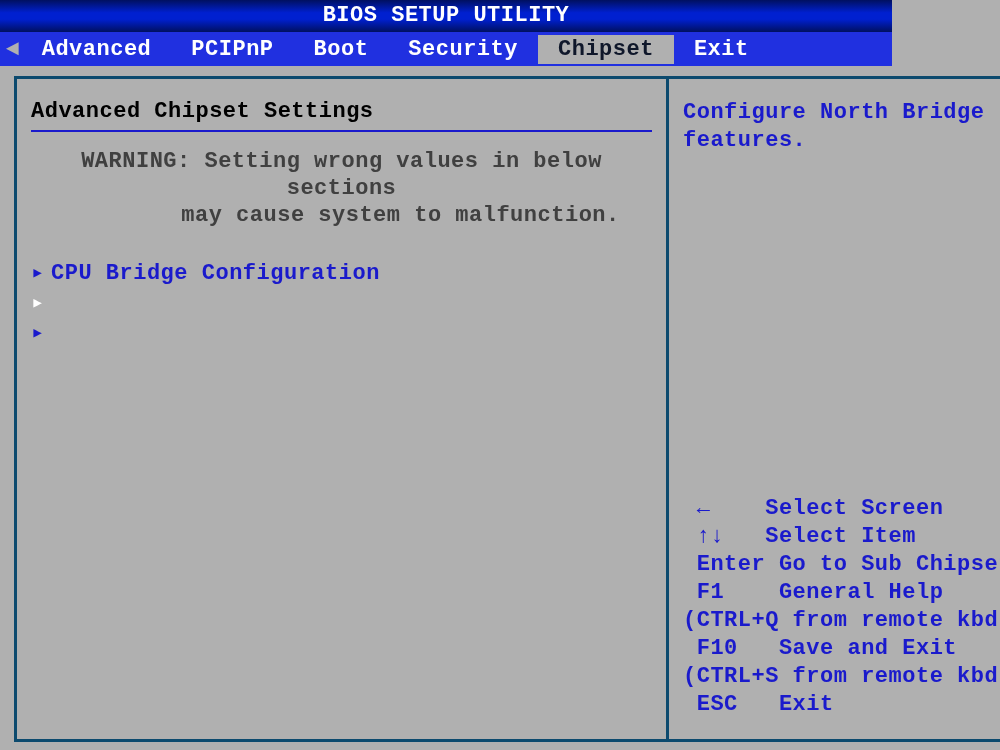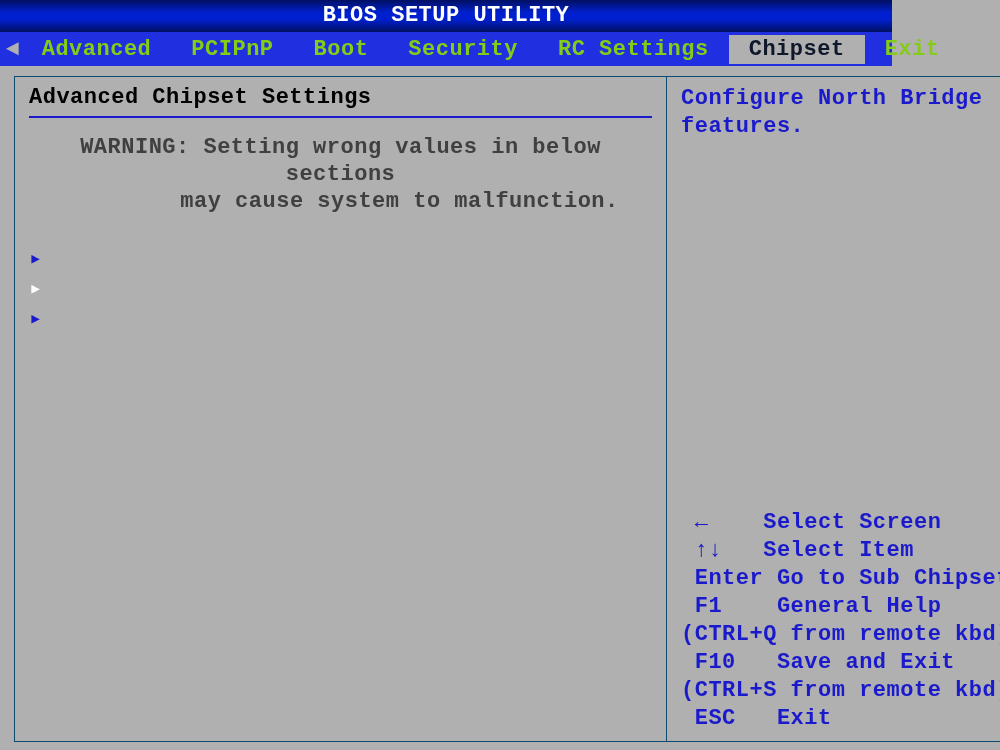--- a/index.html
+++ b/index.html
@@ -36,38 +36,38 @@
     height: 34px;
     padding: 0 4px;
     gap: 0;
   }
   .menu-arrow {
     color: #b0b0b0;
     padding: 0 2px;
   }
   .menu-item {
     padding: 2px 20px;
-    color: #84cc16;
+    color: #ffffff;
     white-space: nowrap;
   }
   .menu-item.selected {
     background: #b0b0b0;
     color: #0f172a;
   }
   .body-area {
     flex: 1;
     padding: 10px 14px 8px 14px;
     display: flex;
     gap: 0;
     background: #b0b0b0;
   }
   .panel {
-    border: 1px solid #0c4a6e;
+    border: 3px solid #0c4a6e;
     background: #b0b0b0;
-    padding: 8px 14px;
+    padding: 20px 14px;
   }
   .panel-left {
     flex: 0 0 652px;
     border-right: none;
   }
   .panel-right {
     flex: 1;
     display: flex;
     flex-direction: column;
     justify-content: space-between;
@@ -124,39 +124,39 @@
   <div class="title-bar">
     <span>BIOS SETUP UTILITY</span>
   </div>
 
   <div class="menu-bar">
     <span class="menu-arrow">◄</span>
     <span class="menu-item">Advanced</span>
     <span class="menu-item">PCIPnP</span>
     <span class="menu-item">Boot</span>
     <span class="menu-item">Security</span>
-    <span class="menu-item">RC Settings</span>
     <span class="menu-item selected">Chipset</span>
     <span class="menu-item">Exit</span>
   </div>
 
   <div class="body-area">
 
     <div class="panel panel-left">
       <div class="section-title">Advanced Chipset Settings</div>
       <hr class="hr">
       <div class="warning">
         <span class="warning-label">WARNING:</span>
         <span>Setting wrong values in below sections</span>
         <span class="warning-indent">may cause system to malfunction.</span>
       </div>
 
       <div class="menu-list">
         <div class="menu-entry">
           <span class="tri">▸</span>
+          <span class="entry-text">CPU Bridge Configuration</span>
         </div>
         <div class="menu-entry active">
           <span class="tri">▸</span>
         </div>
         <div class="menu-entry">
           <span class="tri">▸</span>
         </div>
       </div>
     </div>
 

